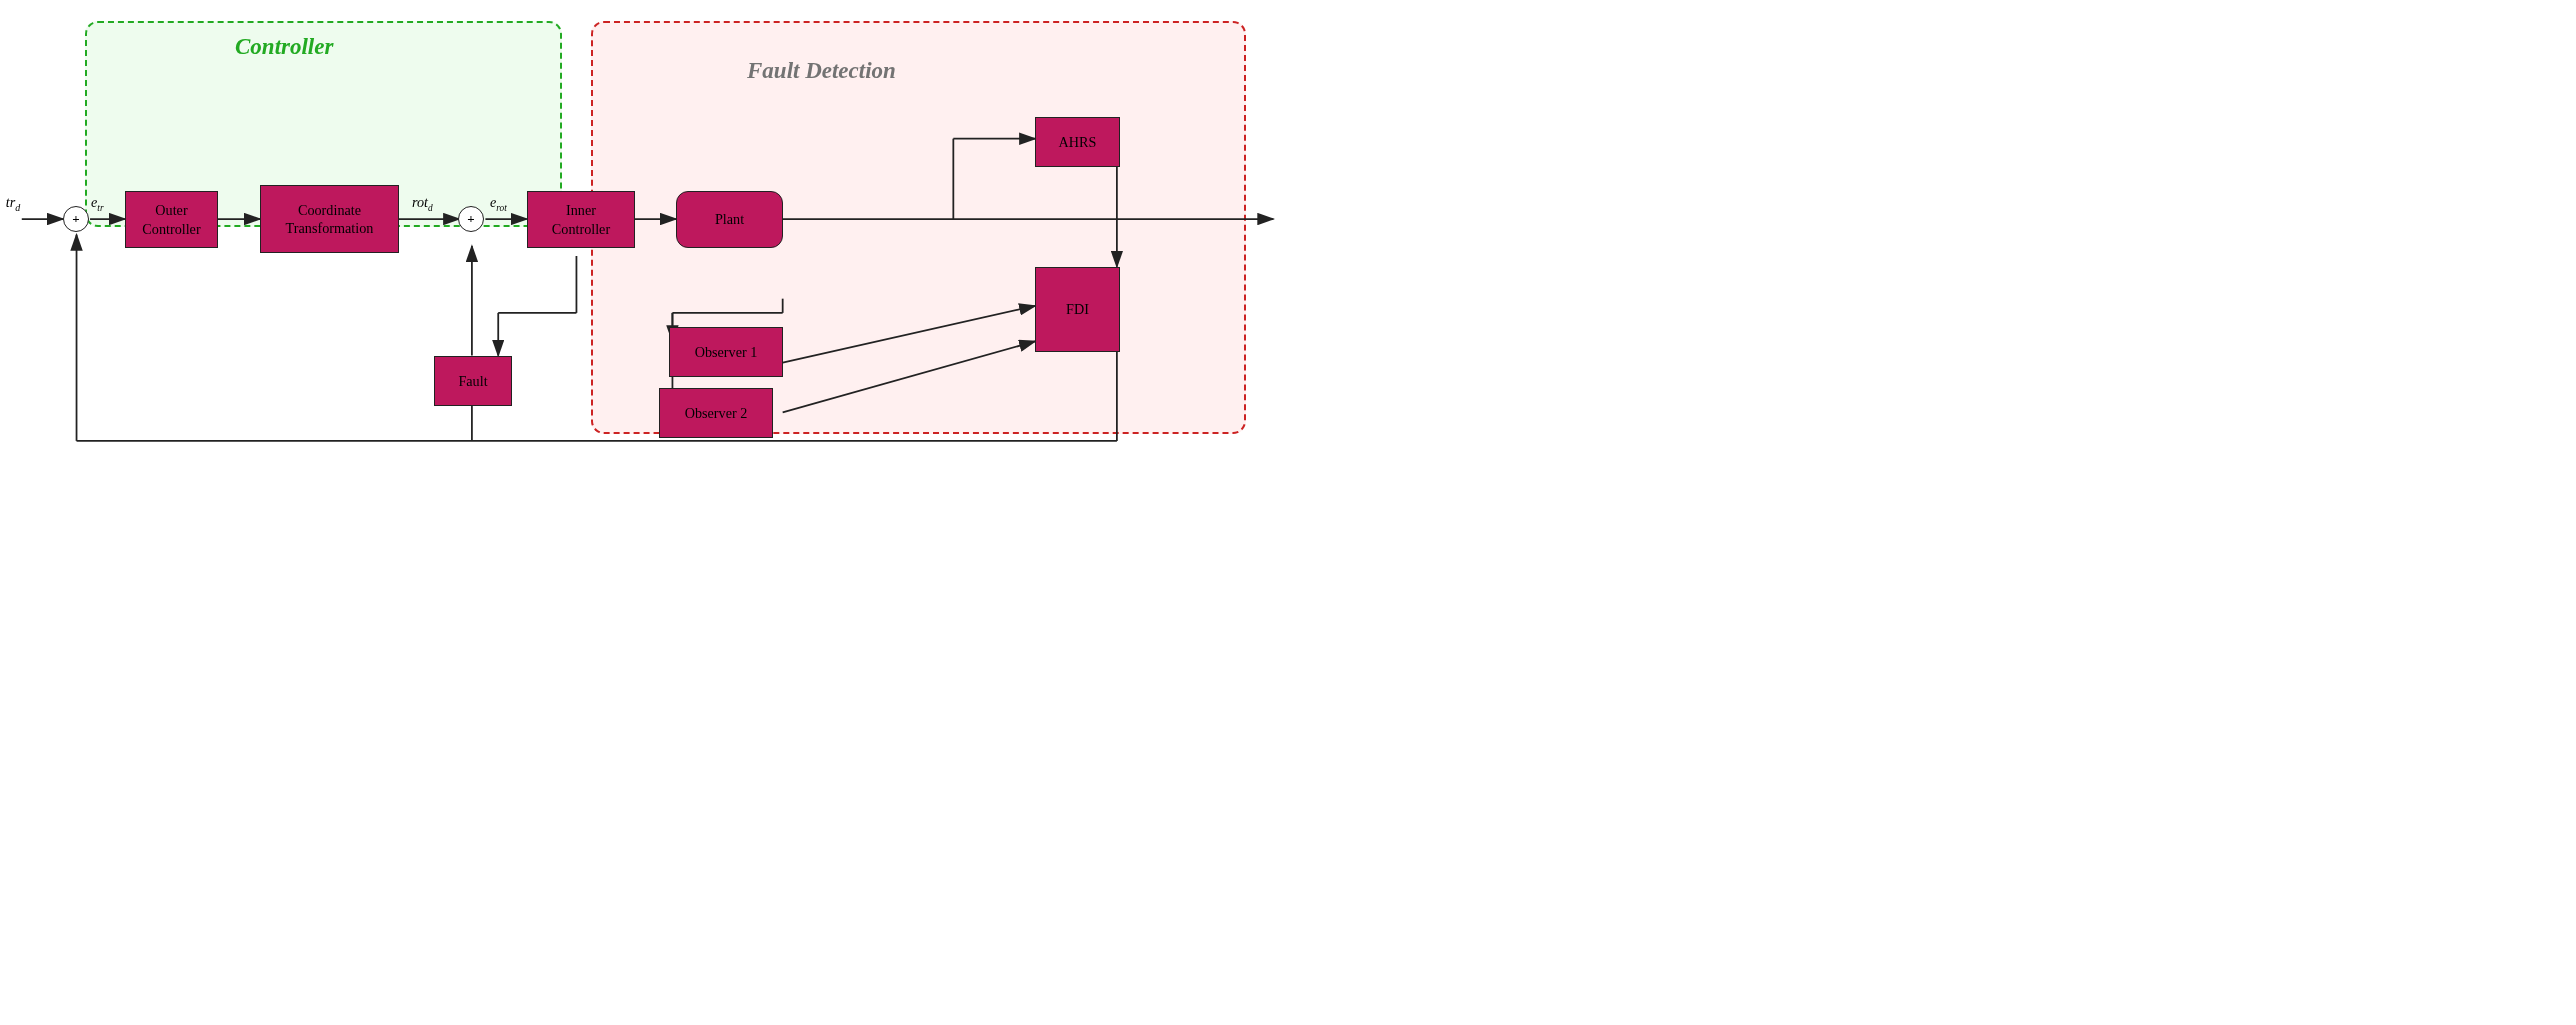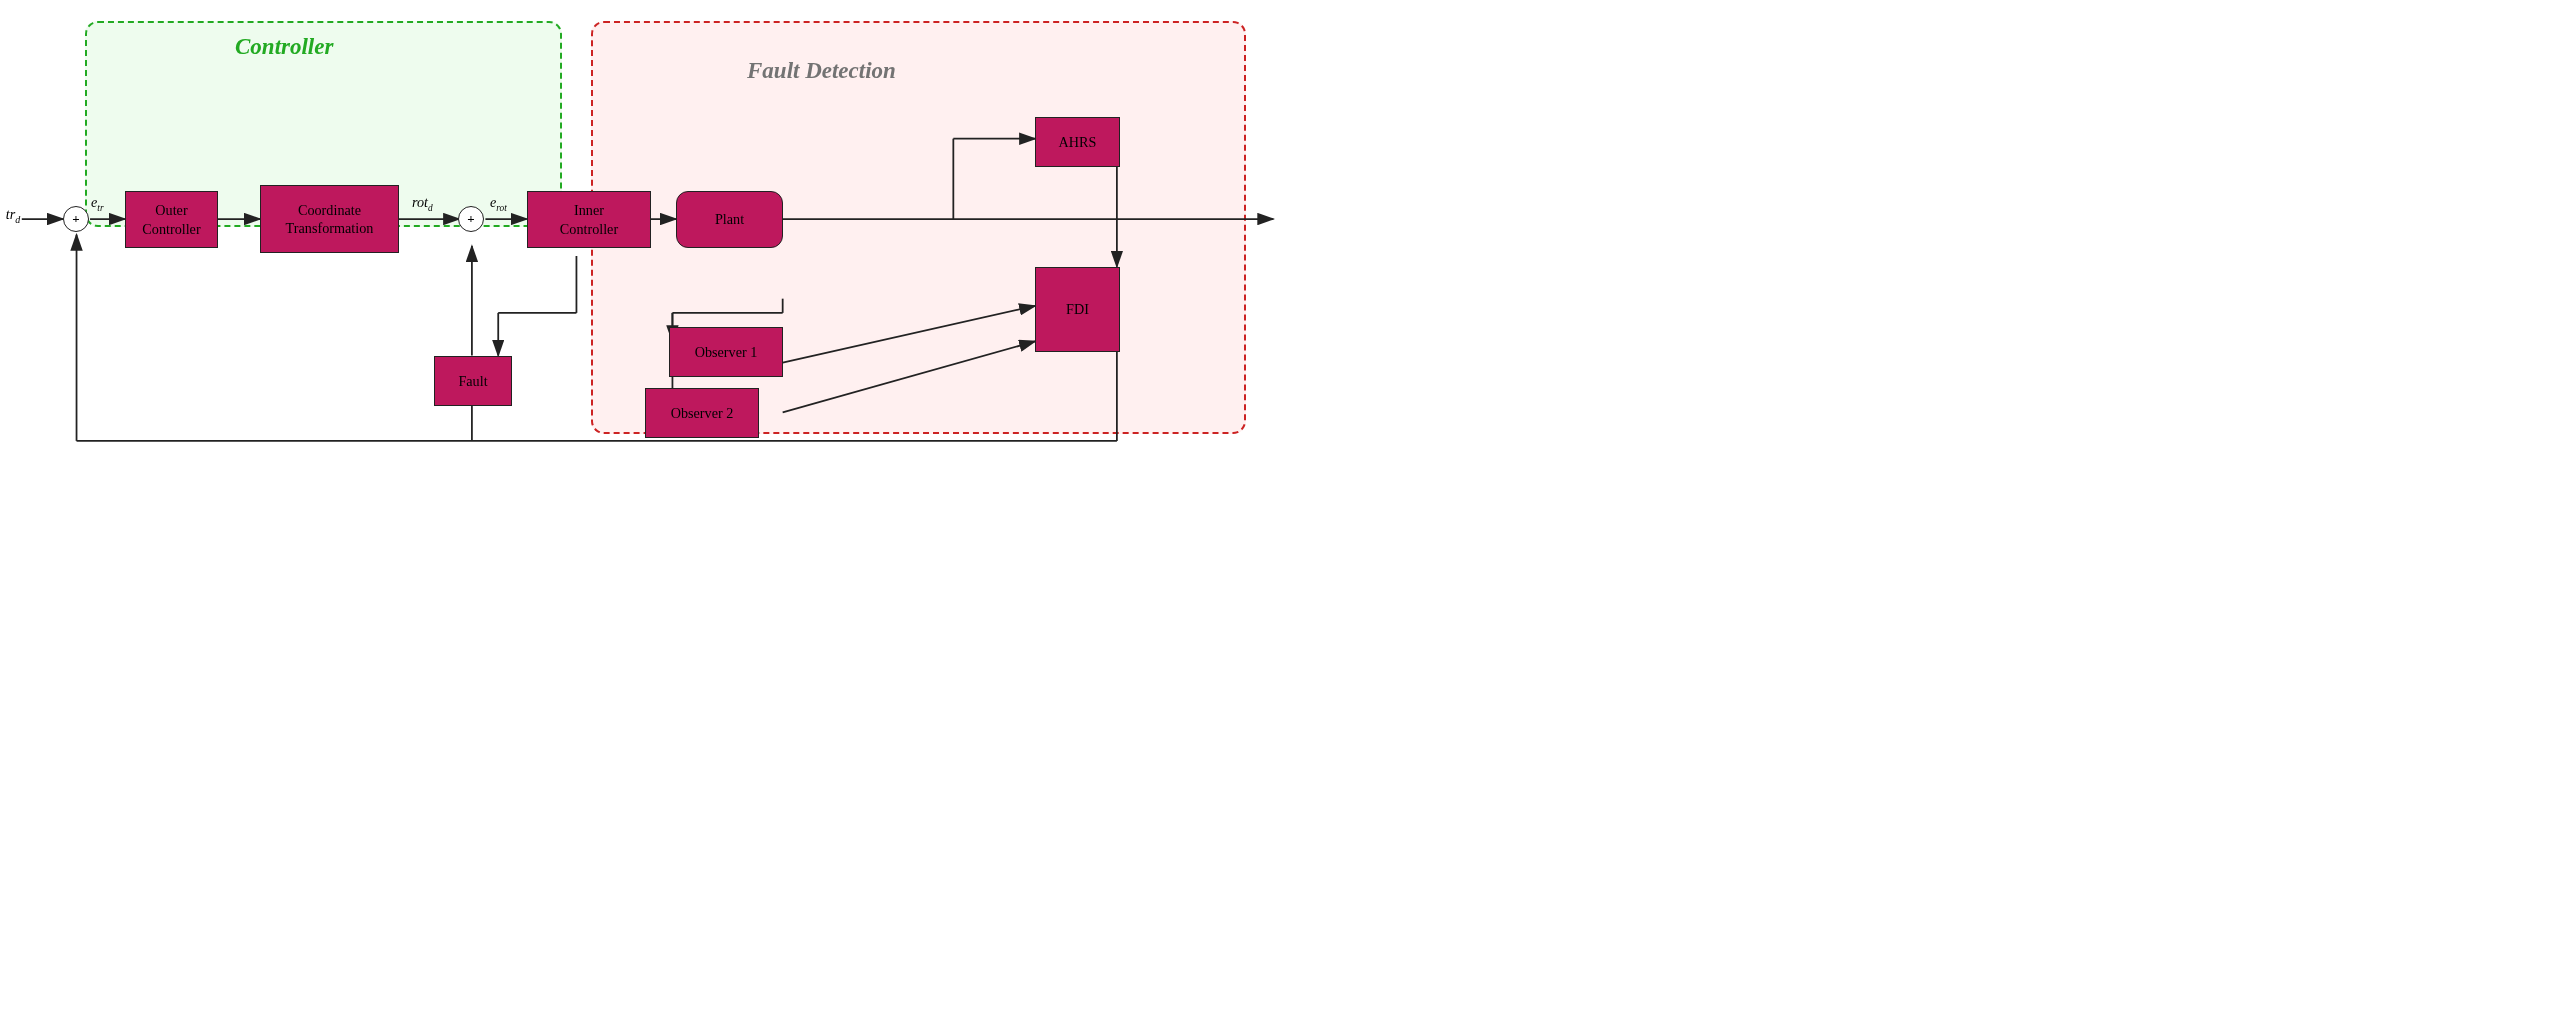--- a/index.html
+++ b/index.html
@@ -168,21 +168,21 @@
     <line x1="663" y1="500" x2="663" y2="346" stroke="#222" stroke-width="2.5" marker-end="url(#arrowhead)"></line>
 
     <line x1="663" y1="570" x2="663" y2="620" stroke="#222" stroke-width="2.5"></line>
 
     <line x1="810" y1="360" x2="810" y2="440" stroke="#222" stroke-width="2.5"></line>
     <line x1="810" y1="440" x2="700" y2="440" stroke="#222" stroke-width="2.5"></line>
     <line x1="700" y1="440" x2="700" y2="500" stroke="#222" stroke-width="2.5" marker-end="url(#arrowhead)"></line>
 
   </svg>
 
-  <div style="position:absolute; top:206px; left:5.7px; font-size:14.2px; font-style:italic;">
+  <div style="position:absolute; top:194px; left:5.7px; font-size:14.2px; font-style:italic;">
     <span>tr</span><sub style="font-size:10px;">d</sub>
   </div>
 
   <div class="circle-junction" style="left:63px; top:206px;">+</div>
 
   <div style="position:absolute; top:194px; left:91px; font-size:14.2px; font-style:italic;">
     e<sub style="font-size:9.3px;">tr</sub>
   </div>
 
   <div class="block-box" style="left:125px; top:191px; width:93px; height:57px;">
@@ -196,31 +196,31 @@
   <div style="position:absolute; top:194px; left:412px; font-size:14.2px; font-style:italic;">
     rot<sub style="font-size:9.3px;">d</sub>
   </div>
 
   <div class="circle-junction" style="left:458px; top:206px;">+</div>
 
   <div style="position:absolute; top:194px; left:490px; font-size:14.2px; font-style:italic;">
     e<sub style="font-size:9.3px;">rot</sub>
   </div>
 
-  <div class="block-box" style="left:527px; top:191px; width:124px; height:57px;">
+  <div class="block-box" style="left:527px; top:191px; width:108px; height:57px;">
     Inner<br>Controller
   </div>
 
   <div class="block-box" style="left:676px; top:191px; width:107px; height:57px;border-radius:12px;">Plant</div>
 
   <div class="block-box" style="left:1035px; top:117px; width:85px; height:50px;">AHRS</div>
 
   <div class="block-box" style="left:1035px; top:267px; width:85px; height:85px;">FDI</div>
 
   <div class="block-box" style="left:669px; top:327px; width:114px; height:50px;">Observer 1</div>
 
-  <div class="block-box" style="left:645px; top:388px; width:114px; height:50px;">Observer 2</div>
+  <div class="block-box" style="left:659px; top:388px; width:114px; height:50px;">Observer 2</div>
 
   <div class="block-box" style="left:434px; top:356px; width:78px; height:50px;">Fault</div>
 
 
 </div>
 
 
 </body></html>

